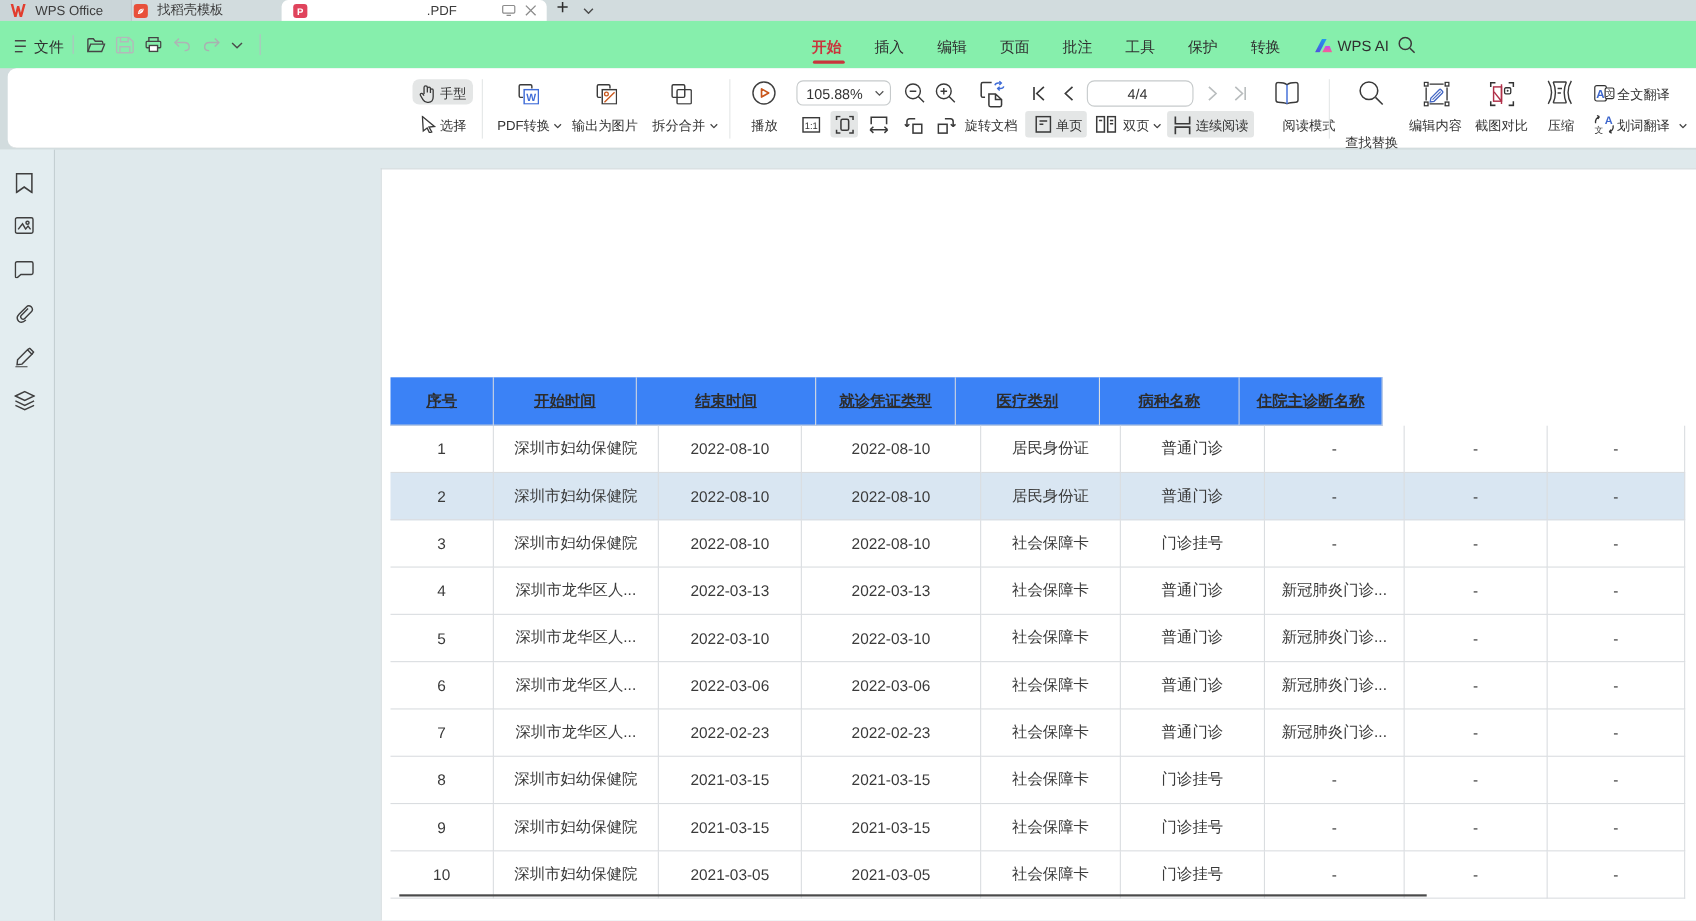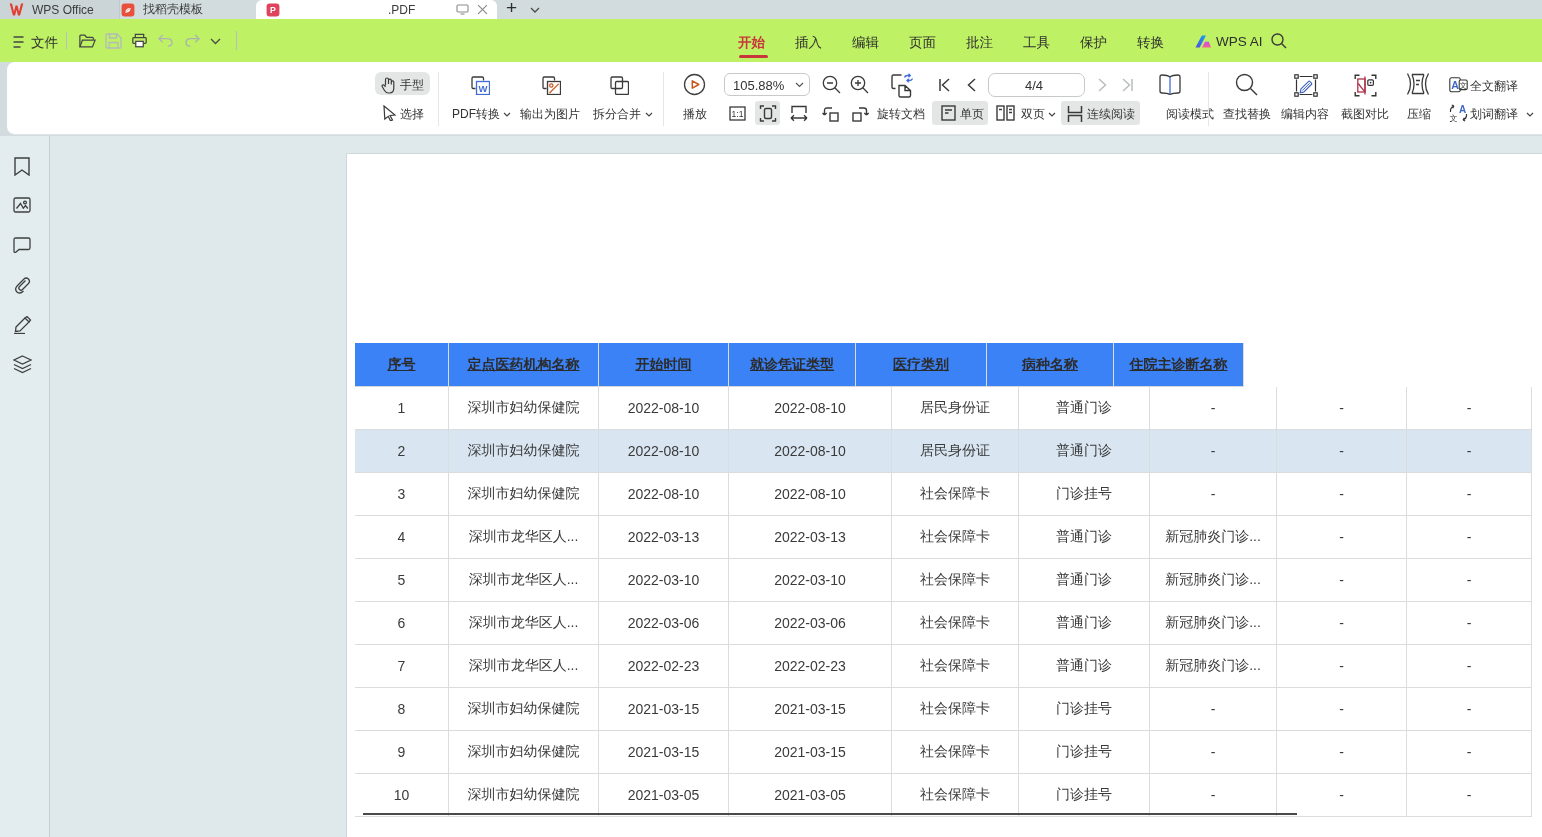--- a/index.html
+++ b/index.html
@@ -7,21 +7,21 @@
 body { font-family:"Liberation Sans", sans-serif; background:#d2dcde; position:relative; }
 svg { display:block; }
 
 #tabbar { position:absolute; left:0; top:0; width:1542px; height:19px; background:#d2dcde; }
 .tab { position:absolute; top:0; height:19px; display:flex; align-items:center; font-size:12px; color:#3b3b3b; }
 #tab1 { left:0; width:120px; background:#cbd5d8; border-right:1px solid #bfcacd; padding-left:9px; }
 #tab2 { left:121px; width:131px; }
 #tab3 { left:256px; width:241px; background:#ffffff; border-radius:6px 6px 0 0; padding-left:10px; }
 .tabicon { width:14px; height:14px; border-radius:3px; margin-right:8px; flex:0 0 auto; }
 
-#menubar { position:absolute; left:0; top:19px; width:1542px; height:43px; background:#bef264; }
+#menubar { position:absolute; left:0; top:19px; width:1542px; height:43px; background:#86efac; }
 .mi { position:absolute; top:14.5px; font-size:13.5px; color:#2f2f2f; }
 .sep-v { position:absolute; width:1px; background:#b4bfc2; }
 
 #ribbon { position:absolute; left:0; top:62px; width:1480px; height:74px; }
 #ribbonbg { position:absolute; left:7px; top:0; width:1535px; height:73px; background:#ffffff; border-radius:8px 0 0 8px; border-bottom:1px solid #e0e4e4; }
 .rl { position:absolute; font-size:12px; color:#333; white-space:nowrap; }
 .rsep { position:absolute; top:10px; width:1px; height:54px; background:#e4e7e7; }
 .hl { background:#e4e6e6; border-radius:3px; }
 
 #content { position:absolute; left:0; top:136px; width:1542px; height:701px; background:#dfe9ec; }
@@ -277,21 +277,21 @@
       <path d="M12 3 Q9.5 1 4 1 Q2 1 2 3 V17 Q2 19 4 19 Q9.5 19 12 20.5 Q14.5 19 20 19 Q22 19 22 17 V3 Q22 1 20 1 Q14.5 1 12 3 Z"></path>
       <path d="M12 3 V20.5" stroke="#3f6cd8"></path>
     </svg>
   <span class="rl" style="left:1147px;top:44px;margin-left:19px;">阅读模式</span>
   <div class="rsep" style="left:1208px;"></div>
 
   <svg width="23" height="23" viewBox="0 0 23 23" style="position:absolute;left:1235px;top:11px;" fill="none" stroke="#3a3a3a" stroke-width="1.4">
       <circle cx="9.5" cy="9.5" r="8"></circle>
       <path d="M15.5 15.5 L22 22"></path>
     </svg>
-  <span class="rl" style="left:1223px;top:44px;">查找替换</span>
+  <span class="rl" style="left:1223px;top:60px;">查找替换</span>
 
   <svg width="24" height="23" viewBox="0 0 24 23" style="position:absolute;left:1294px;top:12px;" fill="none" stroke="#333" stroke-width="1.2">
       <rect x="0.8" y="0.8" width="3.4" height="3.4"></rect>
       <rect x="19.8" y="0.8" width="3.4" height="3.4"></rect>
       <rect x="0.8" y="18.8" width="3.4" height="3.4"></rect>
       <rect x="19.8" y="18.8" width="3.4" height="3.4"></rect>
       <path d="M5.6 2.5 H18.4 M5.6 20.5 H18.4 M2.5 5.6 V17.4 M21.5 5.6 V17.4"></path>
       <path d="M6.8 15.2 L14.4 7.6 Q15.2 6.8 16 7.6 L17.3 8.9 Q18.1 9.7 17.3 10.5 L9.7 18.1 L6.2 18.7 Z" stroke="#4467c4" stroke-width="1.2" fill="#fff"></path>
       <path d="M8.3 16.6 L15.7 9.2" stroke="#4467c4" stroke-width="1"></path>
     </svg>
@@ -364,22 +364,22 @@
         <path d="M1 9.5 L9.5 13.5 L18 9.5"></path>
         <path d="M1 13.5 L9.5 17.5 L18 13.5"></path>
       </svg>
   </div>
   <div id="page"></div>
 </div>
 
 <div id="tbl">
   <div class="trow thead" style="top:343px;height:44px;">
     <div class="c1">序号</div>
-      <div class="c2">定点医药机构名称</div>
       <div class="c3">开始时间</div>
+      <div class="c4">结束时间</div>
       <div class="c5">就诊凭证类型</div>
       <div class="c6">医疗类别</div>
       <div class="c7">病种名称</div>
       <div class="c8">住院主诊断名称</div>
   </div>
 </div>
 <div id="rows">
 <div class="trow" style="top:386.6px;height:43.06px;">
       <div class="c1">1</div>
       <div class="c2">深圳市妇幼保健院</div>

